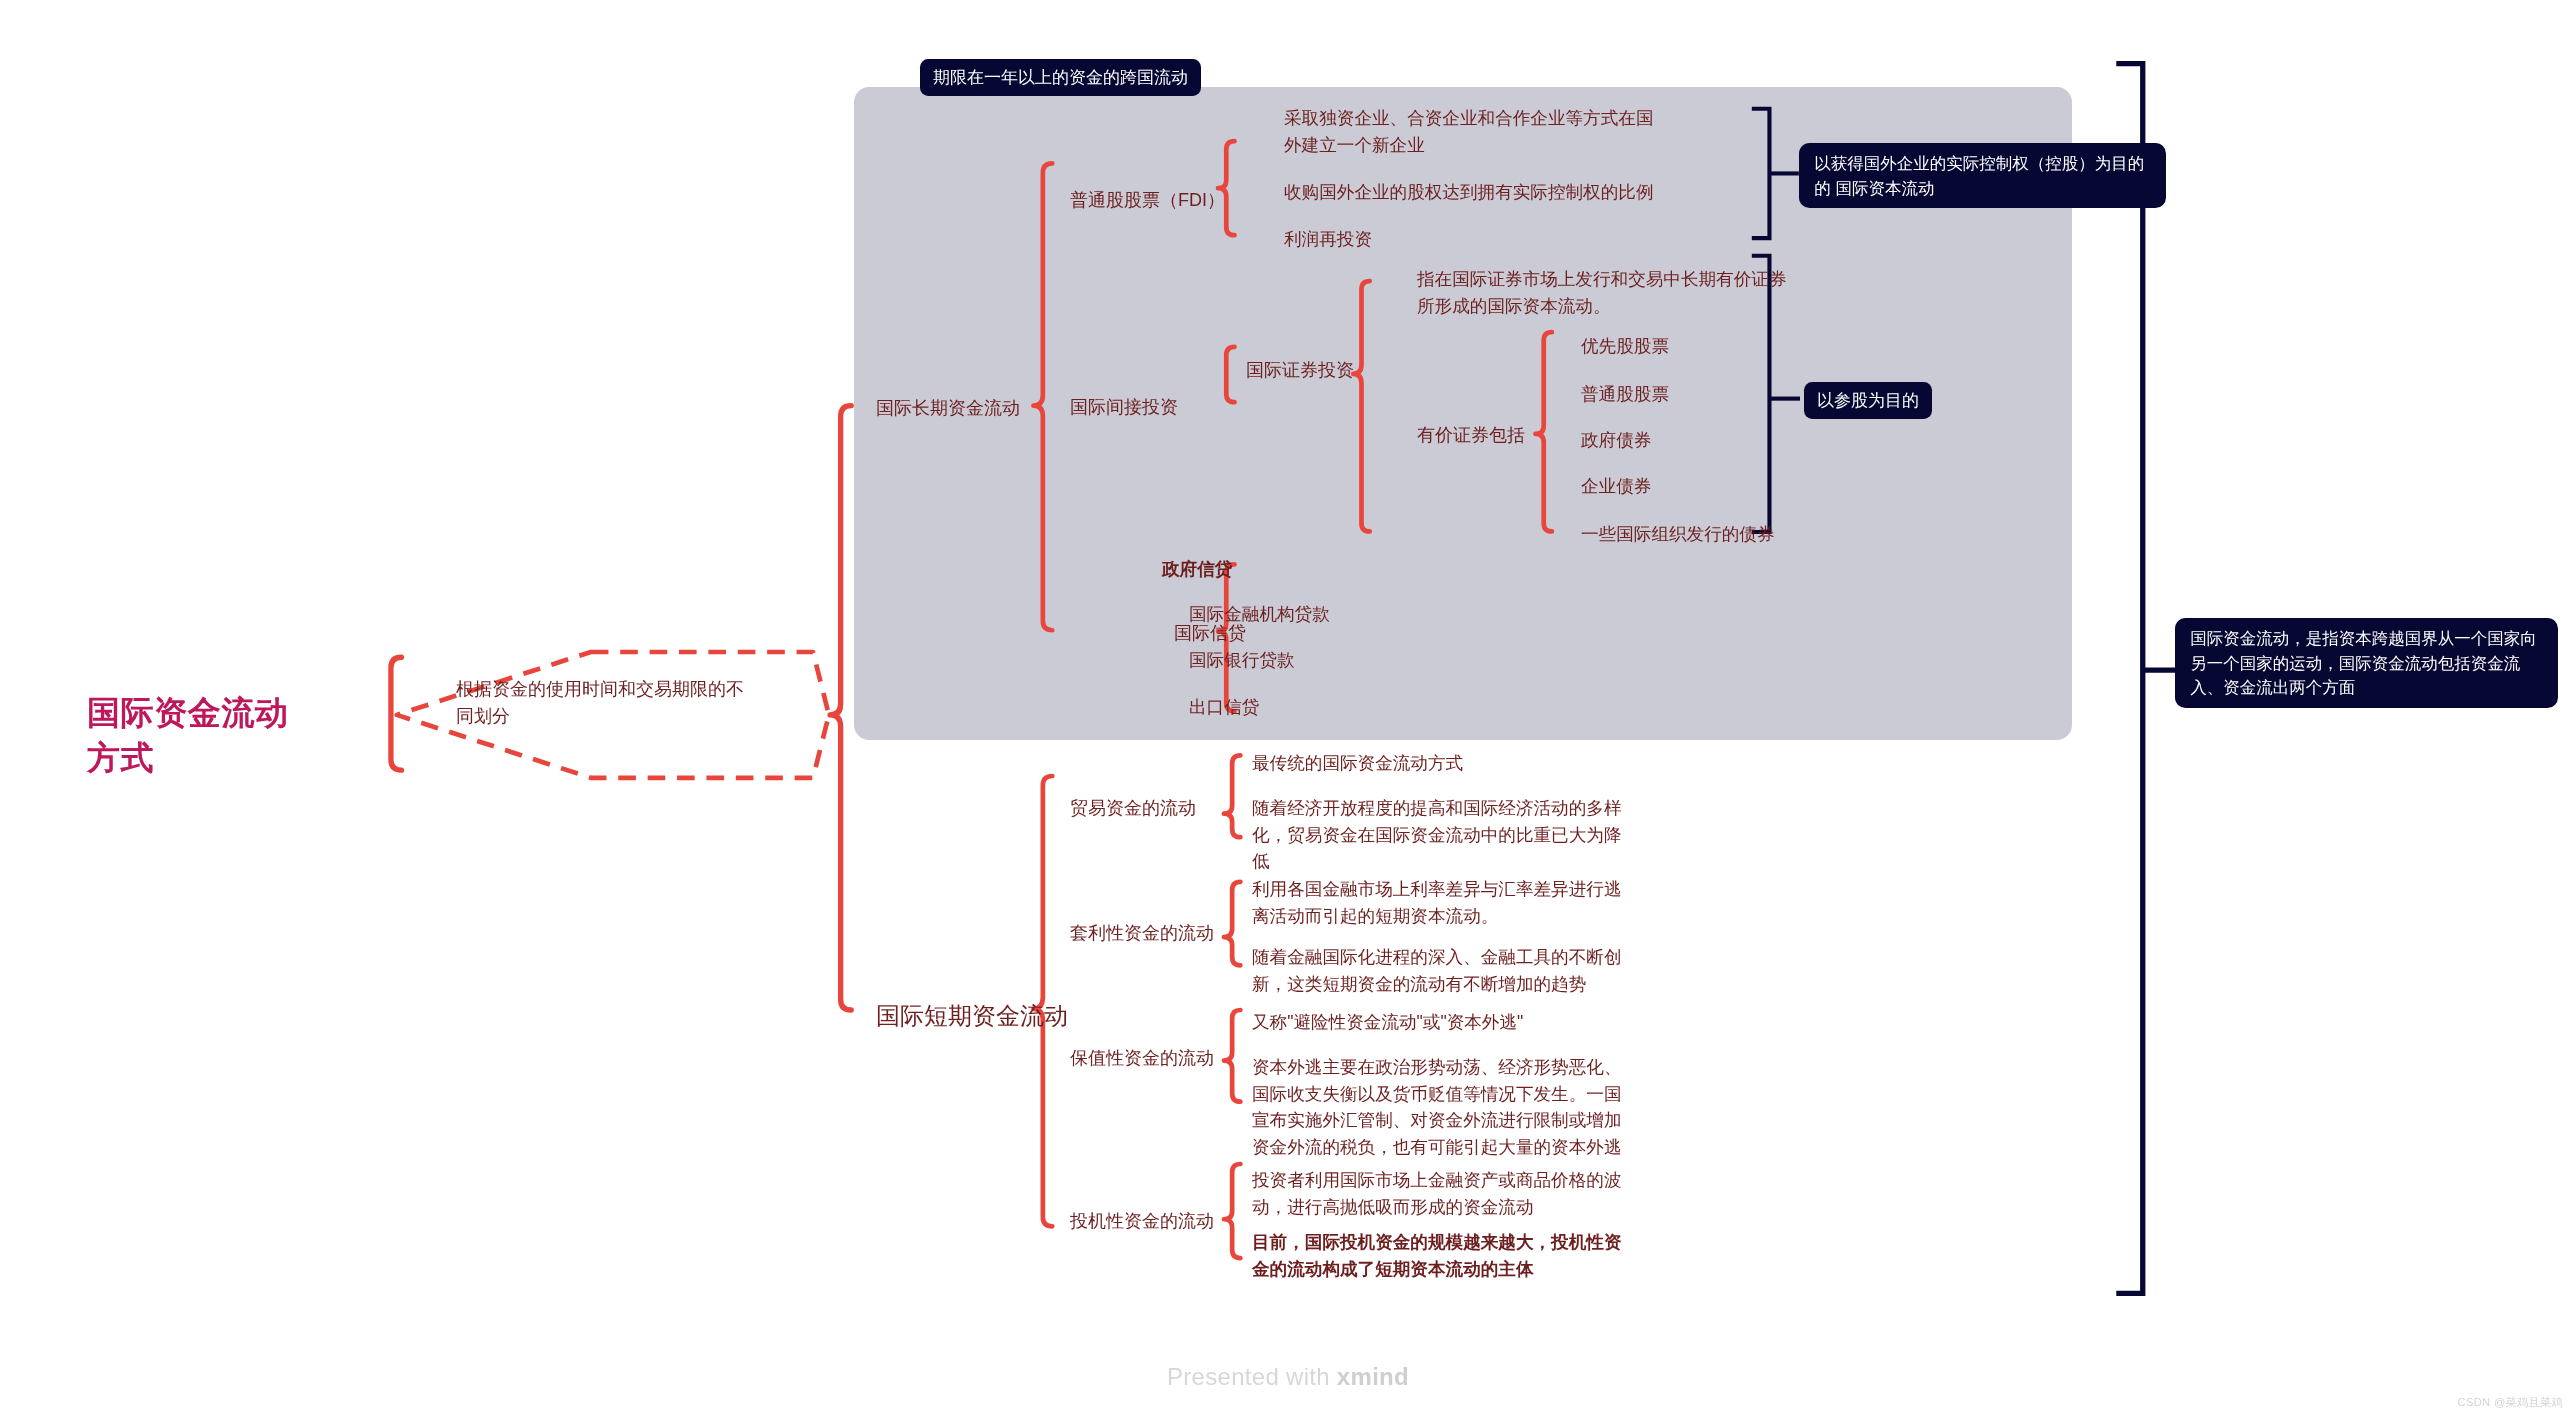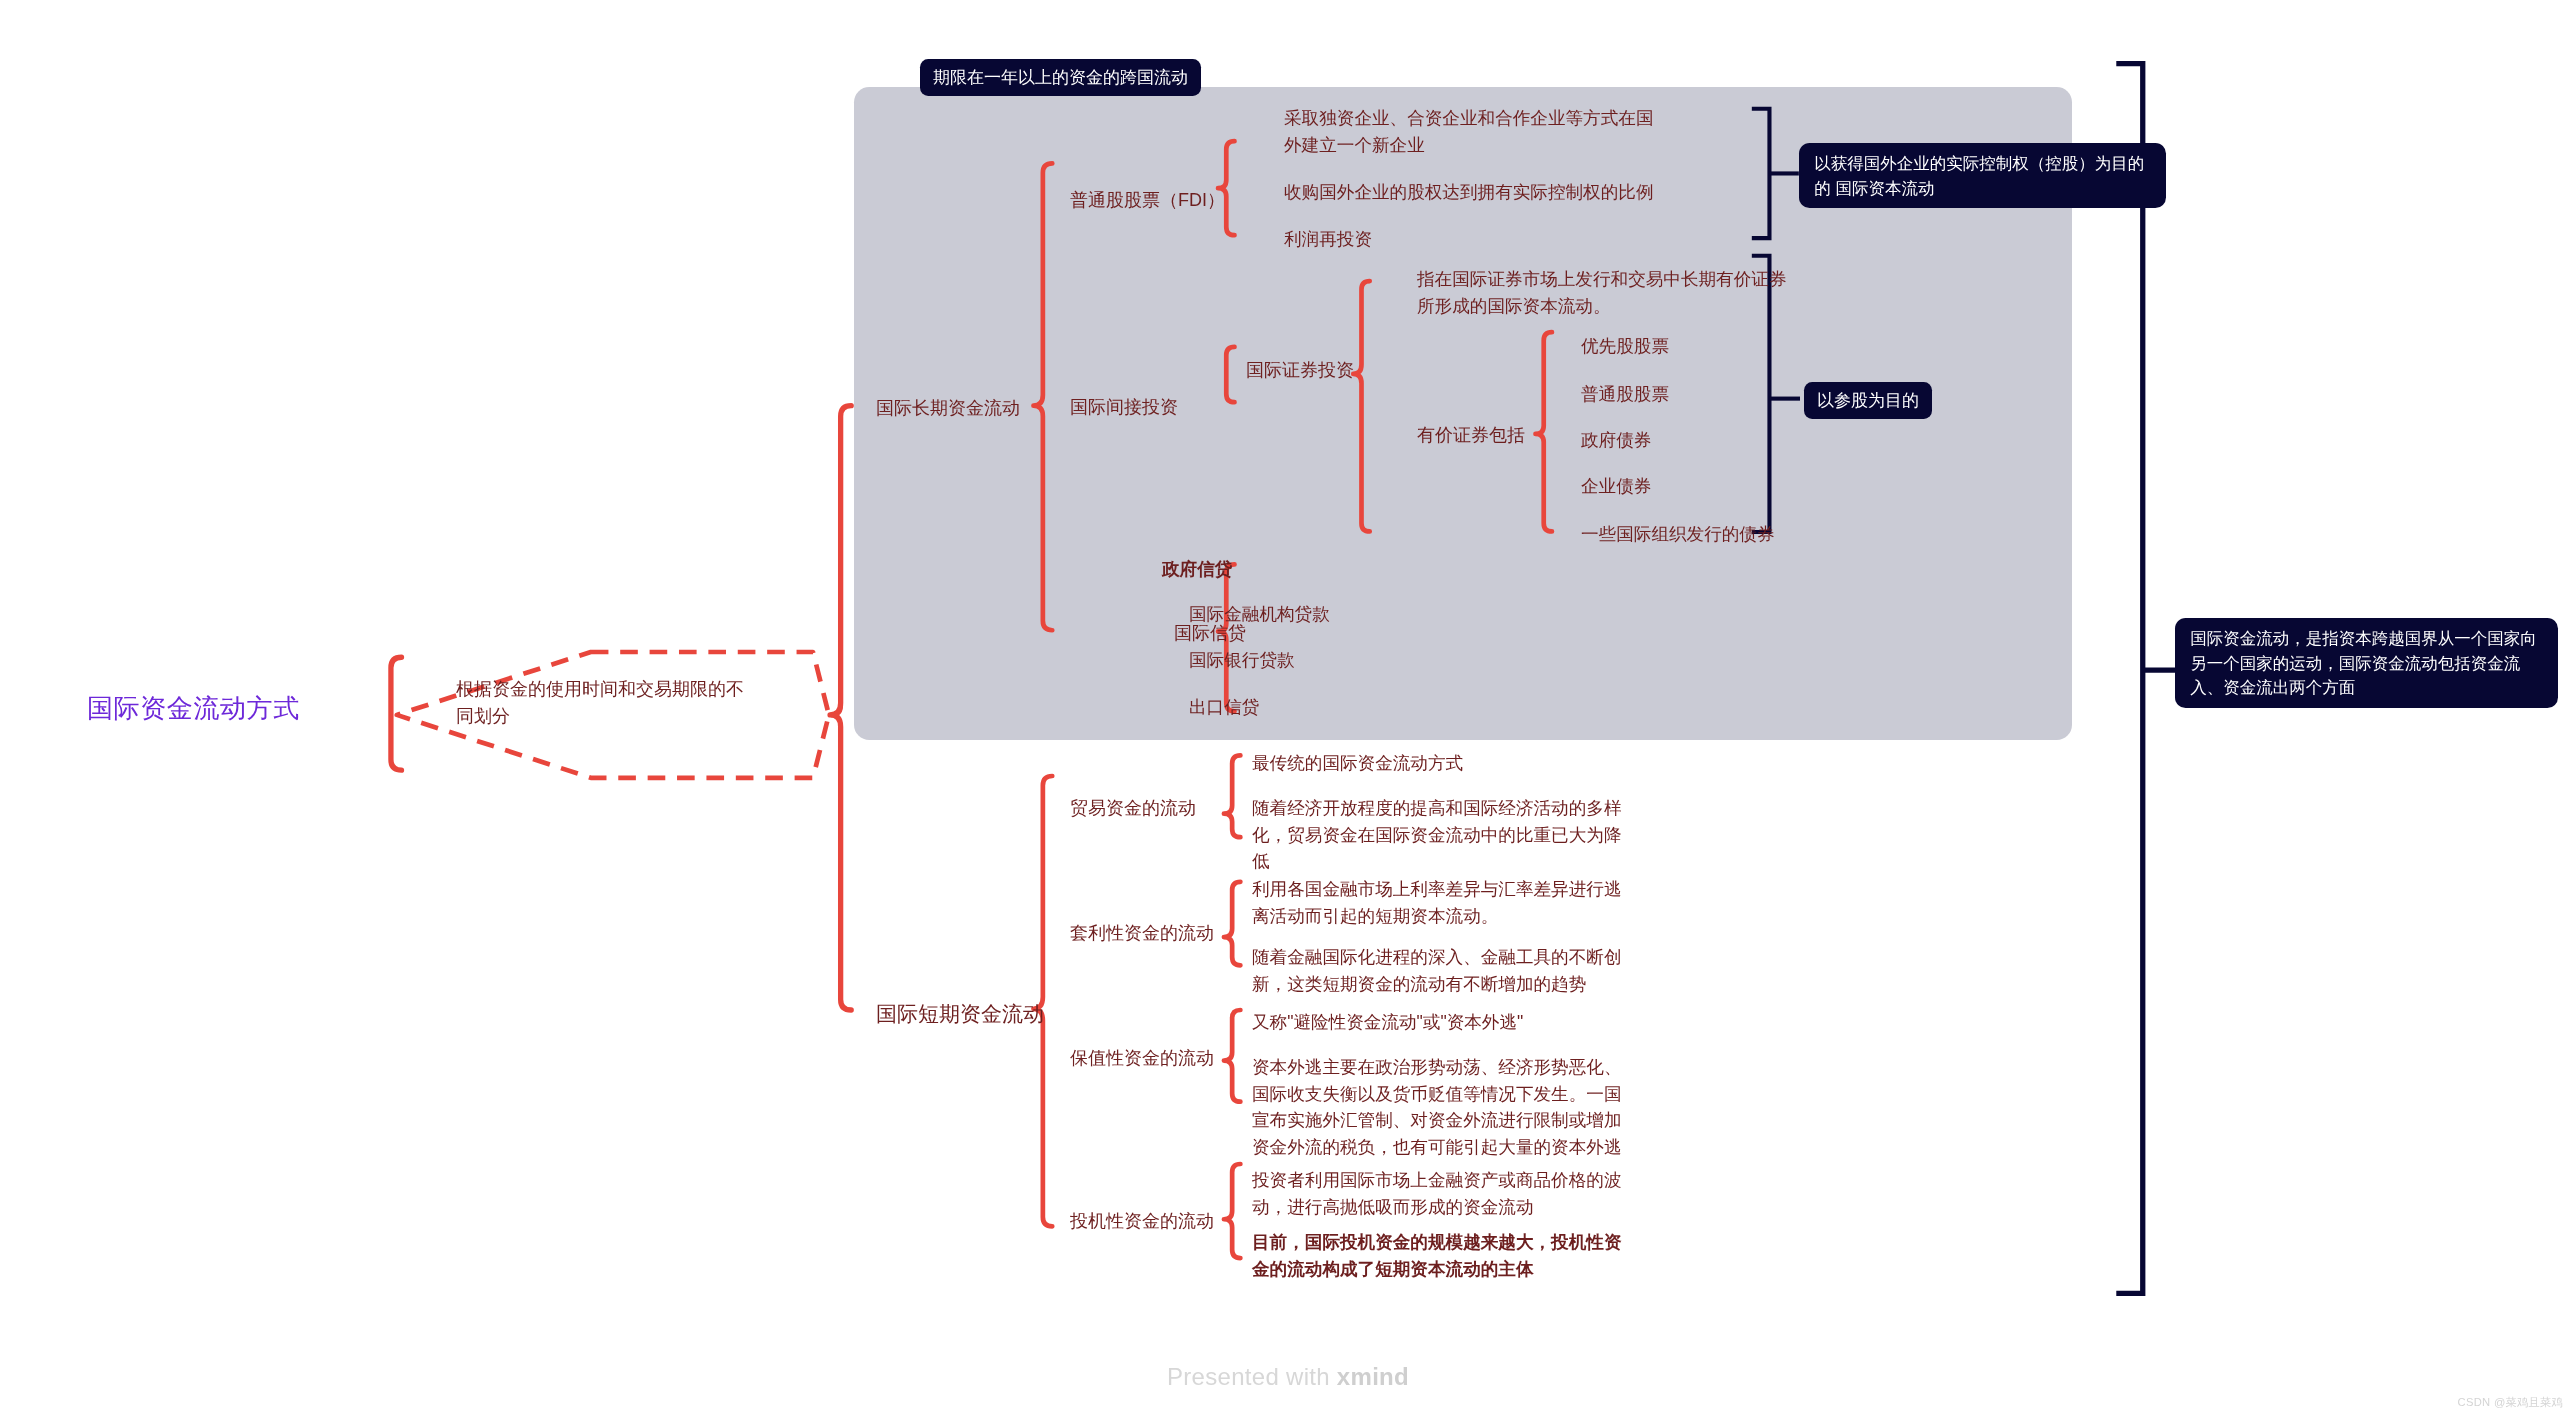--- a/index.html
+++ b/index.html
@@ -10,21 +10,21 @@
   }
   
   .node{
     position:absolute;color:#6d1f1f;font-size:17.6px;line-height:1.52;
     white-space:pre-wrap;font-family:"Liberation Sans","DejaVu Sans",sans-serif;
   }
   .node.bold{font-weight:bold;}
   
   #root-title{
     position:absolute;left:87px;top:691px;width:235px;
-    font-size:26px;font-weight:normal;color:#6d28d9;letter-spacing:0.6px;
+    font-size:33px;font-weight:bold;color:#be185d;letter-spacing:0.6px;
   }
   
   .pill{
     position:absolute;background:#070733;color:#ffffff;
     border-radius:10.6px;padding:8.2px 15.3px;font-size:17.6px;line-height:1.48;
     box-sizing:border-box;
   }
   .pill.small{border-radius:8.2px;padding:5.9px 13px;}
   
   #grey-panel{
@@ -129,21 +129,21 @@
 
 <div class="pill small" style="left:1804px;top:382px;white-space:nowrap;font-size:17px;">以参股为目的</div>
 
 <div class="node" style="left:1070px;top:620px;width:176px;font-size:18px;text-align:right;">国际信贷</div>
 
 <div class="node" style="left:1162px;top:556px;width:235px;font-weight:bold;">政府信贷</div>
 <div class="node" style="left:1189px;top:601px;width:259px;font-family:Liberation Serif, serif;">国际金融机构贷款</div>
 <div class="node" style="left:1189px;top:647px;width:259px;">国际银行贷款</div>
 <div class="node" style="left:1189px;top:694px;width:235px;">出口信贷</div>
 
-<div class="node" style="left:876px;top:998px;width:194px;font-size:21px;">国际短期资金流动</div>
+<div class="node" style="left:876px;top:998px;width:194px;font-size:24px;">国际短期资金流动</div>
 
 <div class="node" style="left:1070px;top:795px;width:176px;font-size:18px;">贸易资金的流动</div>
 <div class="node" style="left:1252px;top:750px;width:388px;">最传统的国际资金流动方式</div>
 <div class="node" style="left:1252px;top:795px;width:388px;">随着经济开放程度的提高和国际经济活动的多样
 化，贸易资金在国际资金流动中的比重已大为降
 低</div>
 
 <div class="node" style="left:1070px;top:920px;width:176px;font-size:18px;">套利性资金的流动</div>
 <div class="node" style="left:1252px;top:876px;width:388px;">利用各国金融市场上利率差异与汇率差异进行逃
 离活动而引起的短期资本流动。</div>

